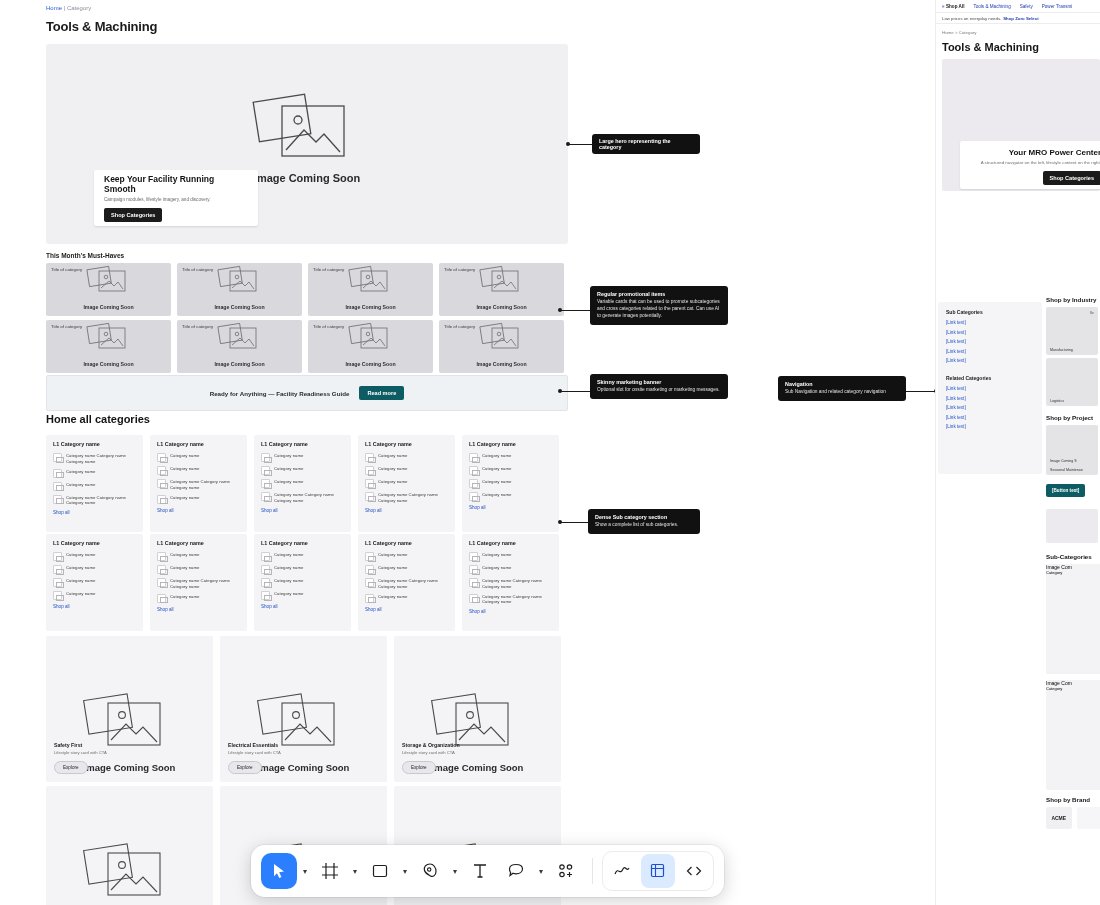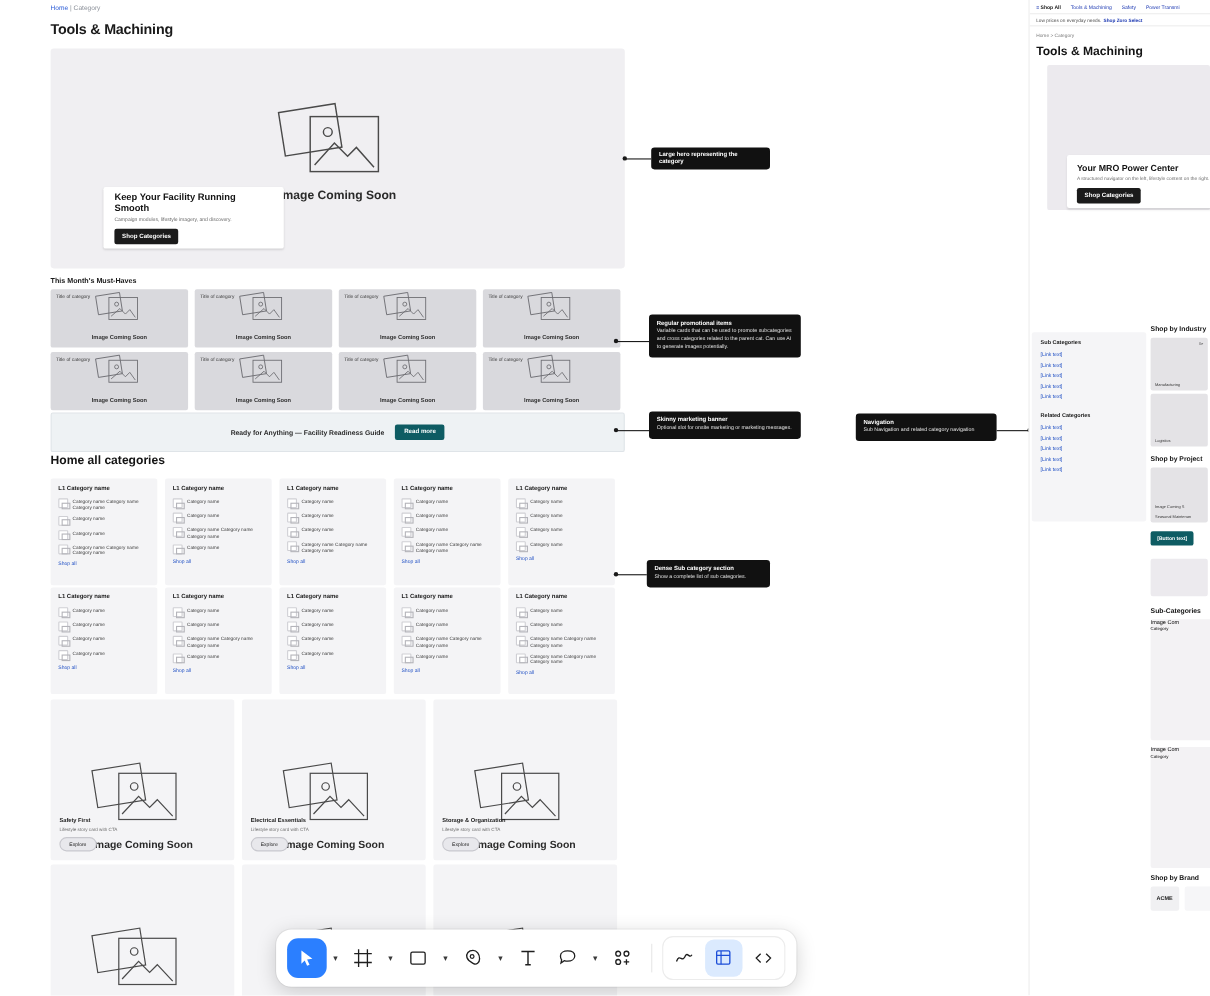--- a/index.html
+++ b/index.html
@@ -218,23 +218,24 @@
   .r-topbar .shopall-b { color: #161616; font-weight: bold; }
   .r-subbar {
     height: 11px; display: flex; align-items: center;
     padding: 0 6px; font-size: 4.3px; color: #4a4a4a;
     border-bottom: 0.5px solid #ededed;
   }
   .r-subbar b { color: #1f3bb3; margin-left: 2px; }
   .r-bread { font-size: 4.4px; color: #7b7b7b; padding: 6px 6px 0 6px; }
   .r-title { font-size: 11px; font-weight: bold; padding: 6px 6px 0 6px; color: #141414; }
   .r-hero {
-    margin: 6px 0 0 16px;
+    margin: 6px 0 0 6px;
     height: 132px; background: #eceaee; border-radius: 2px;
     position: relative;
+    text-align: right;
   }
   .r-hero-card {
     position: absolute; left: 18px; top: 82px;
     width: 150px; height: 48px;
     background: #ffffff; border-radius: 2px;
     padding: 7px 9px;
     box-shadow: 0 1px 2px rgba(0,0,0,.1);
   }
   .r-hero-title { font-size: 8px; font-weight: bold; color: #121212; }
   .r-hero-sub { font-size: 4.4px; color: #6e6e6e; margin-top: 3px; }

